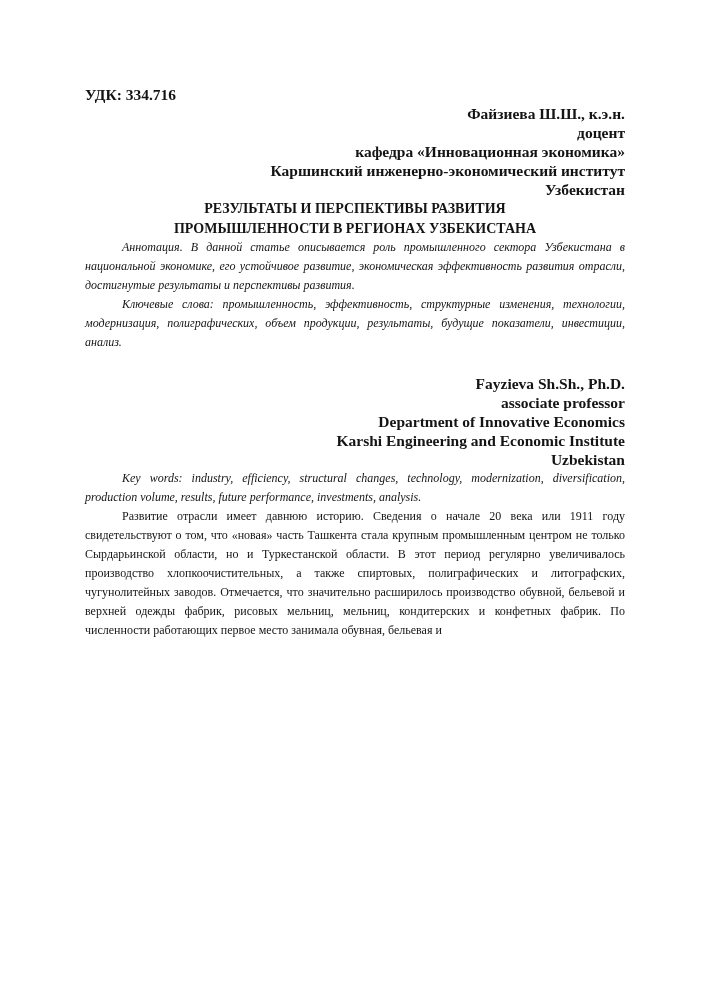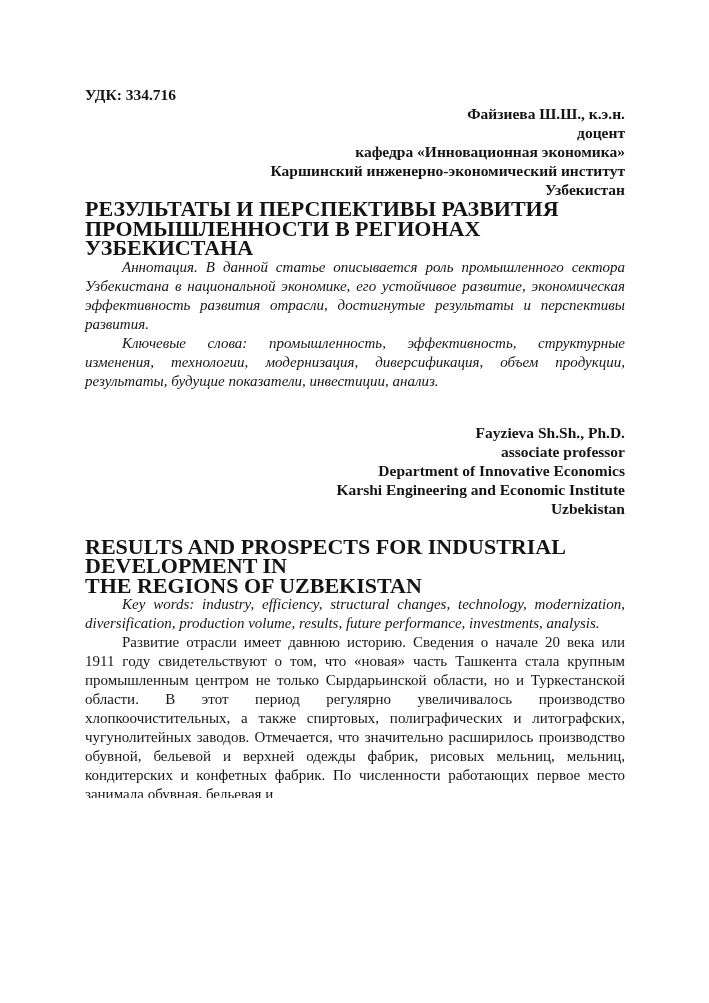--- a/index.html
+++ b/index.html
@@ -31,34 +31,35 @@
     text-align: left;
   }
   .author-block {
     margin-top: 4px;
     text-align: right;
     font-weight: bold;
     font-size: 15.5px;
     line-height: 19px;
     white-space: pre-line;
   }
-  .author-block.en { margin-top: 32px; }
+  .author-block.en { margin-top: 22px; }
 
   .title {
     margin-top: 20px;
+    text-align: center;
     font-weight: bold;
-    font-size: 22px;
+    font-size: 14px;
     line-height: 19.5px;
     white-space: pre-line;
   }
   .title.en { margin-top: 19px; }
 
   .para {
     text-align: justify;
-    font-size: 15px;
+    font-size: 12px;
     line-height: 19px;
     text-indent: 37px;
   }
   .italic { font-style: italic; }
   .abstract-ru { margin-top: 20px; }
   .abstract-en { margin-top: 19px; }
   .body-para { margin-top: 20px; }
 
   .footer {
     position: absolute;
@@ -109,30 +110,28 @@
 доцент
 кафедра «Инновационная экономика»
 Каршинский инженерно-экономический институт
 Узбекистан</p>
 
     <h1 class="title">РЕЗУЛЬТАТЫ И ПЕРСПЕКТИВЫ РАЗВИТИЯ
 ПРОМЫШЛЕННОСТИ В РЕГИОНАХ УЗБЕКИСТАНА</h1>
 
     <p class="para italic abstract-ru">Аннотация. В данной статье описывается роль промышленного сектора Узбекистана в национальной экономике, его устойчивое развитие, экономическая эффективность развития отрасли, достигнутые результаты и перспективы развития.</p>
 
-    <p class="para italic">Ключевые слова: промышленность, эффективность, структурные изменения, технологии, модернизация, диверсификация, объем продукции, результаты, будущие показатели, инвестиции, анализ.</p>
+    <p class="para italic">Ключевые слова: промышленность, эффективность, структурные изменения, технологии, модернизация, полиграфических, объем продукции, результаты, будущие показатели, инвестиции, анализ.</p>
 
     <p class="author-block en">Fayzieva Sh.Sh., Ph.D.
 associate professor
 Department of Innovative Economics
 Karshi Engineering and Economic Institute
 Uzbekistan</p>
 
-    <h2 class="title en">RESULTS AND PROSPECTS FOR INDUSTRIAL DEVELOPMENT IN
-THE REGIONS OF UZBEKISTAN</h2>
 
 
     <p class="para italic">Key words: industry, efficiency, structural changes, technology, modernization, diversification, production volume, results, future performance, investments, analysis.</p>
 
     <p class="para body-para">Развитие отрасли имеет давнюю историю. Сведения о начале 20 века или 1911 году свидетельствуют о том, что «новая» часть Ташкента стала крупным промышленным центром не только Сырдарьинской области, но и Туркестанской области. В этот период регулярно увеличивалось производство хлопкоочистительных, а также спиртовых, полиграфических и литографских, чугунолитейных заводов. Отмечается, что значительно расширилось производство обувной, бельевой и верхней одежды фабрик, рисовых мельниц, мельниц, кондитерских и конфетных фабрик. По численности работающих первое место занимала обувная, бельевая и</p>
   </div>
 
   <div class="footer">
     <div class="footer-left">
       <span class="footer-journal">"Экономика и социум" №10(113)-2 2023</span>

